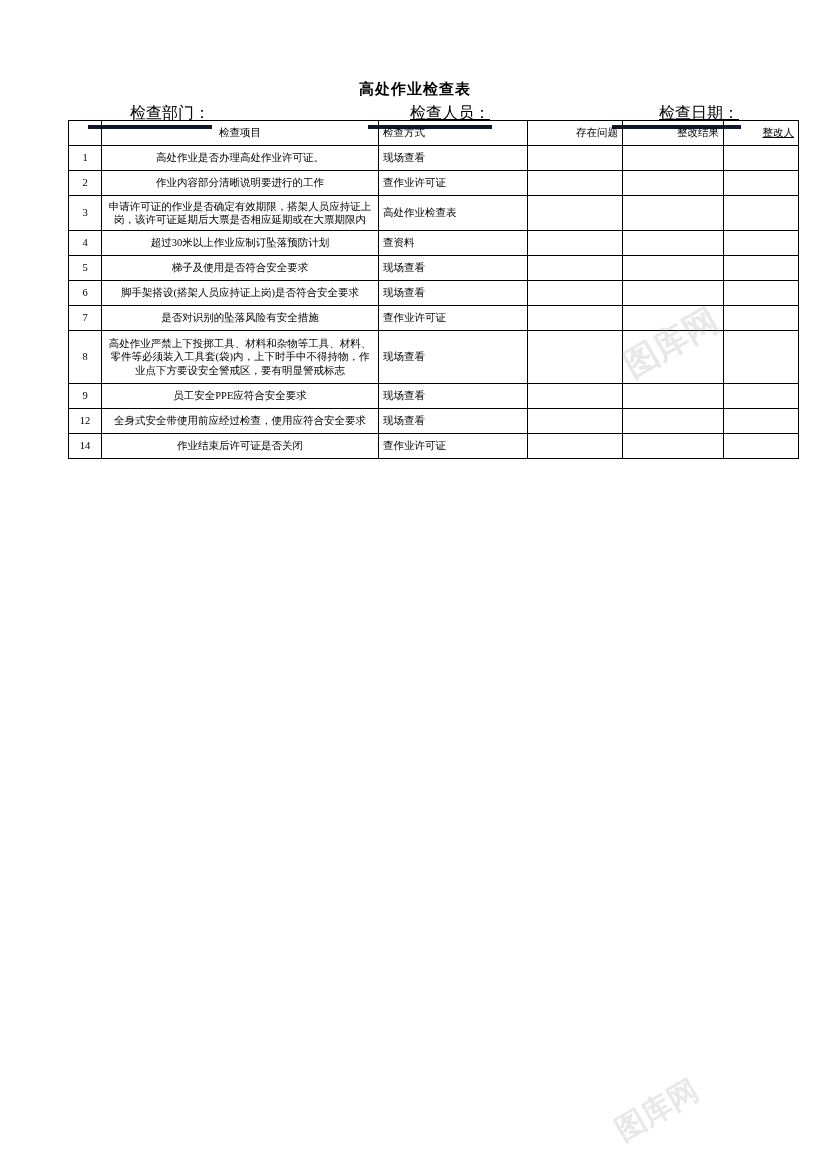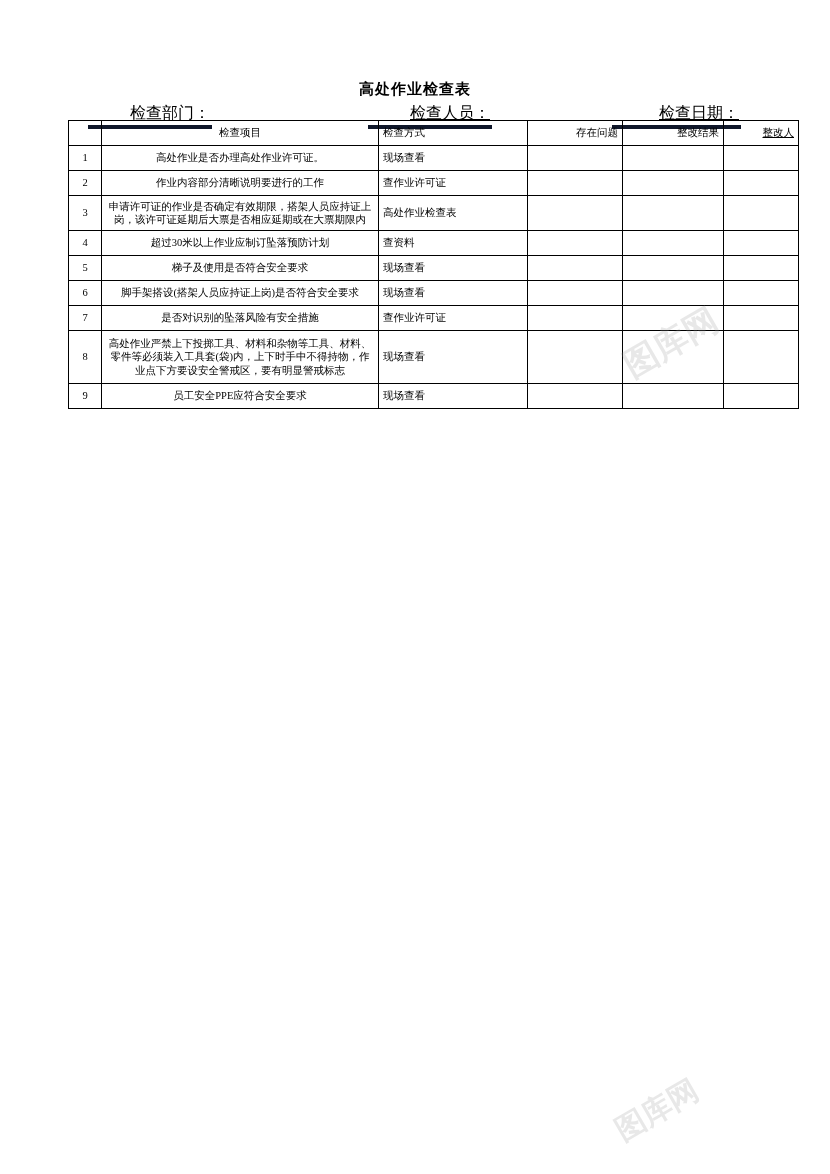--- a/index.html
+++ b/index.html
@@ -198,19 +198,35 @@
         <td class="who"></td>
       </tr>
       <tr class="r4">
         <td class="num">9</td>
         <td class="item">员工安全PPE应符合安全要求</td>
         <td class="way">现场查看</td>
         <td class="prob"></td>
         <td class="res"></td>
         <td class="who"></td>
       </tr>
+      <tr class="r4">
+        <td class="num">12</td>
+        <td class="item">全身式安全带使用前应经过检查，使用应符合安全要求</td>
+        <td class="way">现场查看</td>
+        <td class="prob"></td>
+        <td class="res"></td>
+        <td class="who"></td>
+      </tr>
+      <tr class="r4">
+        <td class="num">14</td>
+        <td class="item">作业结束后许可证是否关闭</td>
+        <td class="way">查作业许可证</td>
+        <td class="prob"></td>
+        <td class="res"></td>
+        <td class="who"></td>
+      </tr>
     </tbody>
   </table>
 
   <div class="wm wm-1">图库网</div>
   <div class="wm wm-2">图库网</div>
 
 </div>
 
 </body></html>

